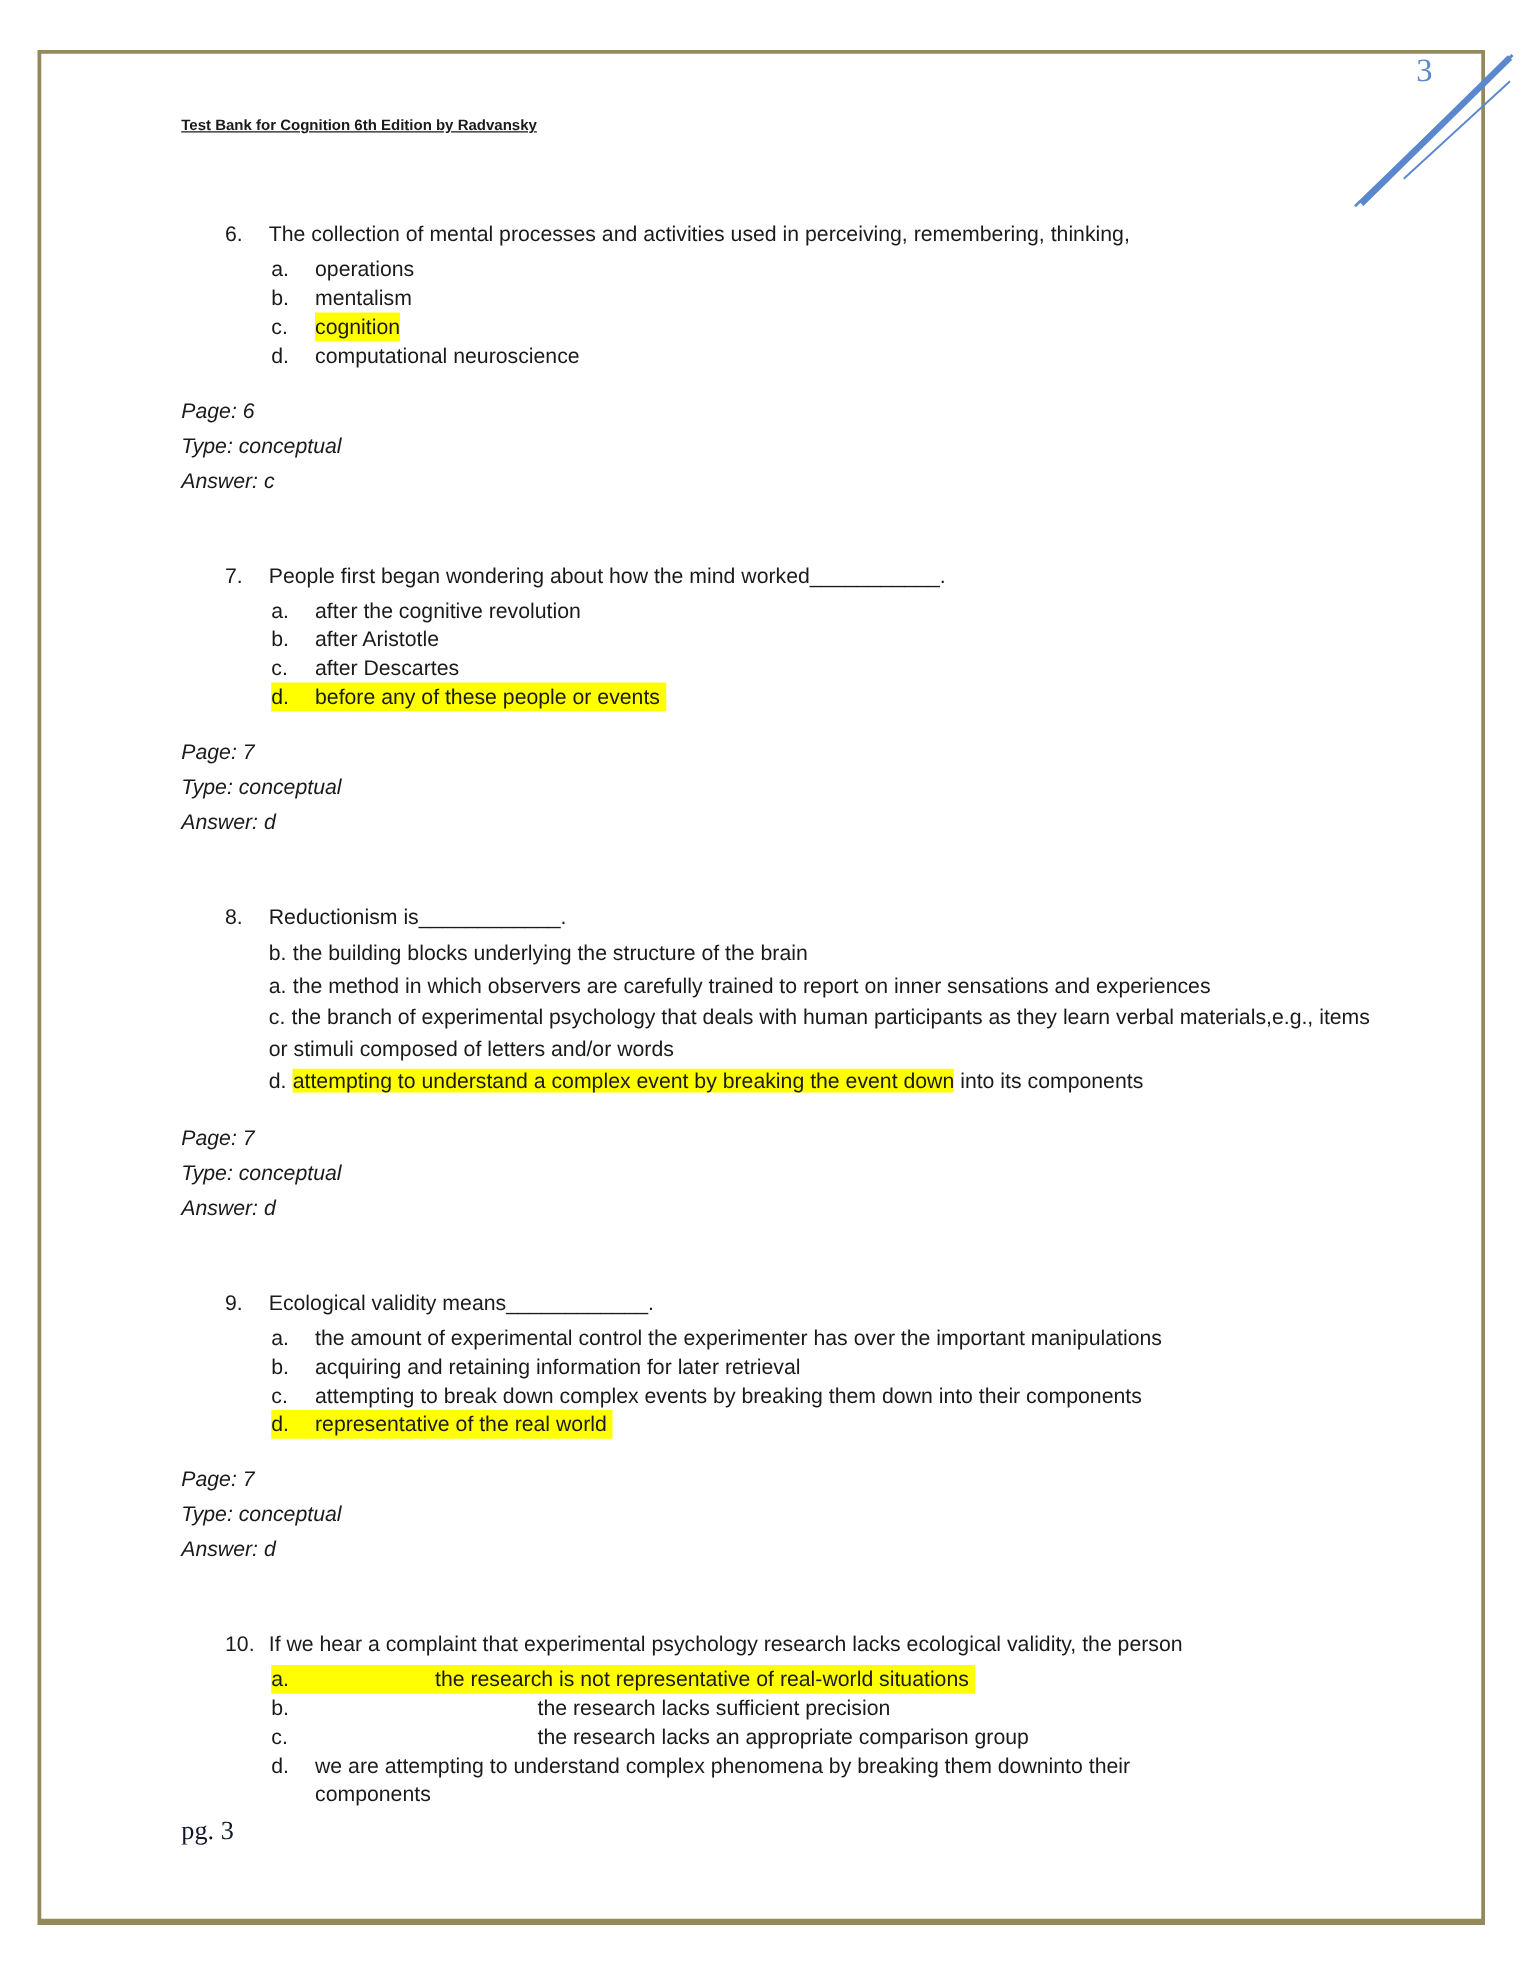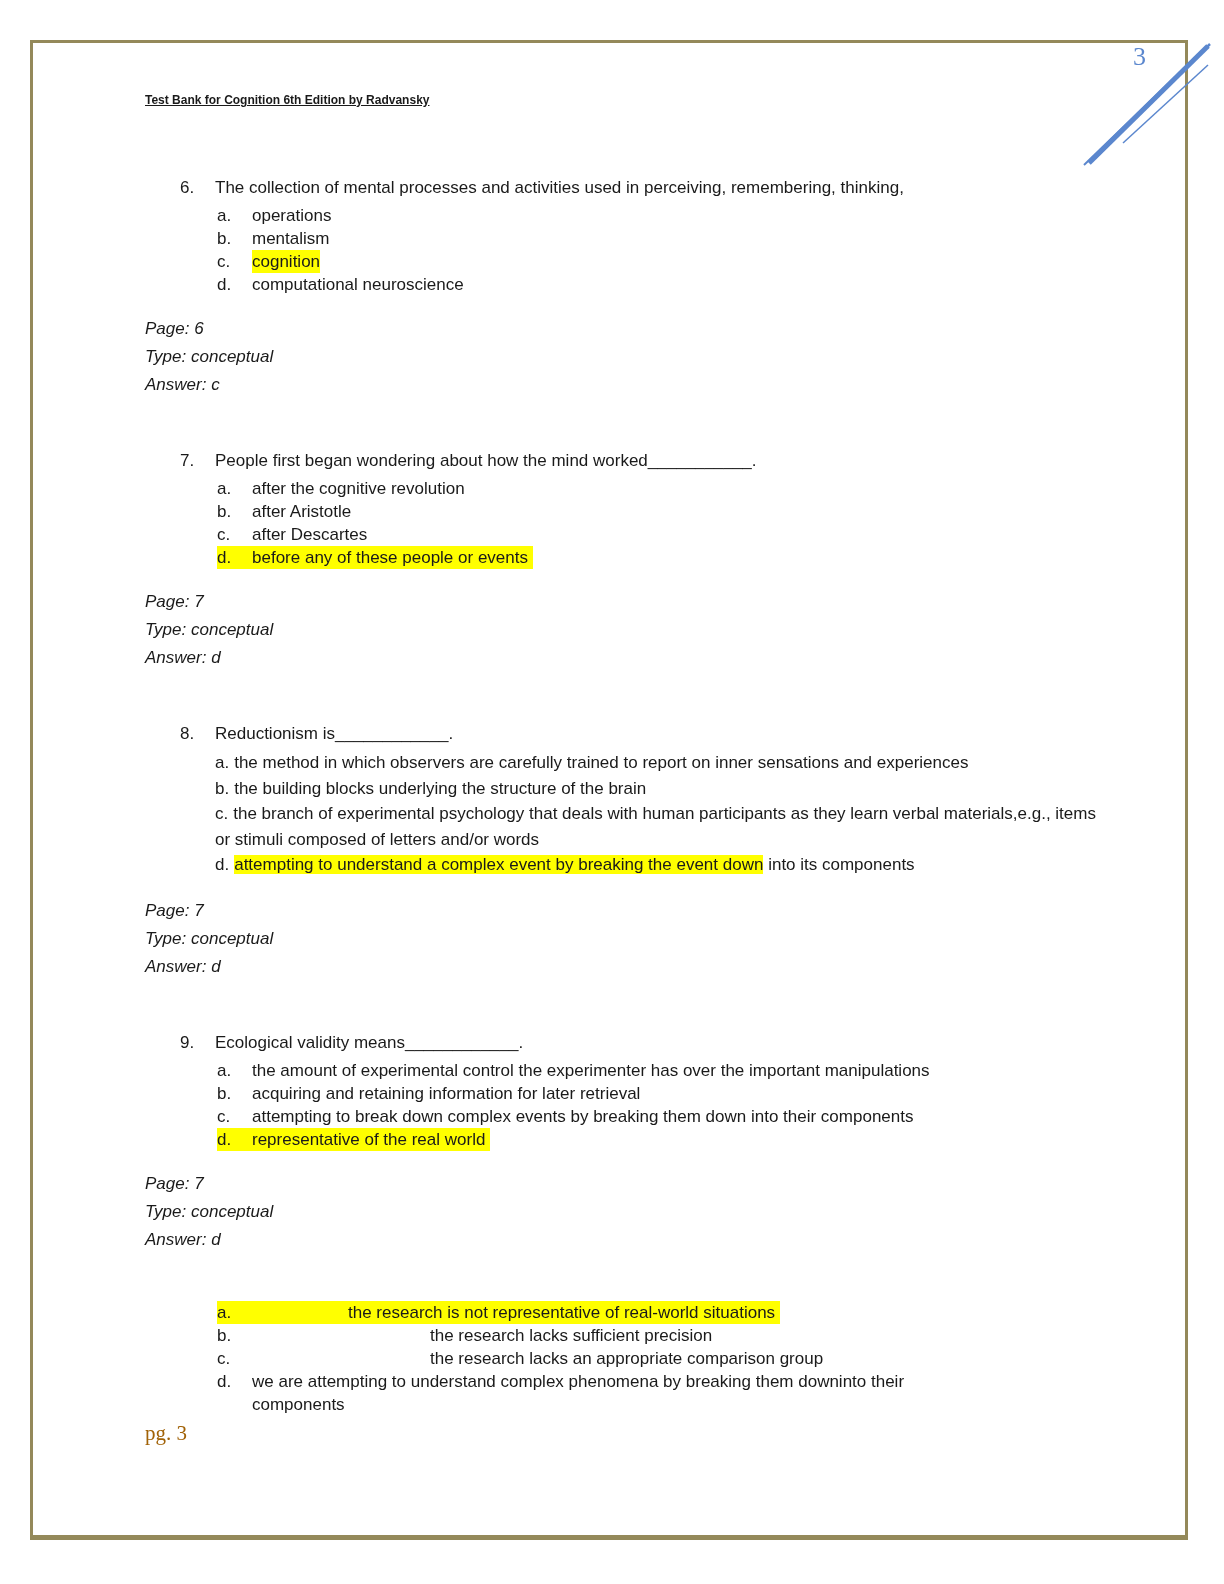--- a/index.html
+++ b/index.html
@@ -63,21 +63,21 @@
   
   .tabbed .otext { margin-left: 178px; }
   .hlwrap .otext.tab { margin-left: 96px; }
   .wrapnarrow { max-width: 712px; }
   .meta { margin-top: 22px; font-style: italic; }
   .meta .meta-line { line-height: 22px; }
   .meta .meta-line + .meta-line { margin-top: 6px; }
   .footer-page {
     font-family: "Liberation Serif", serif;
     font-size: 21px;
-    color: #a16207;
+    color: #0f172a;
     margin-top: 4px;
     line-height: 26px;
   }
   .corner-number {
     position: absolute;
     left: 1133px;
     top: 42px;
     font-family: "Liberation Serif", serif;
     font-size: 26px;
     color: #5b87ce;
@@ -171,22 +171,22 @@
       <div class="meta-line">Type: conceptual</div>
       <div class="meta-line">Answer: d</div>
     </div>
 
     <section class="qblock">
       <div class="qline">
         <span class="qnum">8.</span>
         <span class="qtext">Reductionism is____________.</span>
       </div>
       <div class="q8opts">
+        <p class="popt"><span class="oletter8">b.</span><span>the building blocks underlying the structure of the brain</span></p>
         <p class="popt"><span class="oletter8">a.</span><span>the method in which observers are carefully trained to report on inner sensations and experiences</span></p>
-        <p class="popt"><span class="oletter8">b.</span><span>the building blocks underlying the structure of the brain</span></p>
         <p class="popt"><span class="oletter8">c.</span><span>the branch of experimental psychology that deals with human participants as they learn verbal materials,e.g., items or stimuli composed of letters and/or words</span></p>
         <p class="popt"><span class="oletter8">d.</span><span class="hl">attempting to understand a complex event by breaking the event down</span><span> into its components</span></p>
       </div>
     </section>
     <div class="meta">
       <div class="meta-line">Page: 7</div>
       <div class="meta-line">Type: conceptual</div>
       <div class="meta-line">Answer: d</div>
     </div>
 
@@ -216,20 +216,24 @@
         </div>
       </div>
     </section>
     <div class="meta">
       <div class="meta-line">Page: 7</div>
       <div class="meta-line">Type: conceptual</div>
       <div class="meta-line">Answer: d</div>
     </div>
 
     <section class="qblock">
+      <div class="qline">
+        <span class="qnum">10.</span>
+        <span class="qtext">If we hear a complaint that experimental psychology research lacks ecological validity, the person</span>
+      </div>
       <div class="opts">
         <div class="opt">
           <span class="hlwrap">
             <span class="oletter">a.</span>
             <span class="otext tab">the research is not representative of real-world situations</span>
           </span>
         </div>
         <div class="opt tabbed">
           <span class="oletter">b.</span>
           <span class="otext">the research lacks sufficient precision</span>

